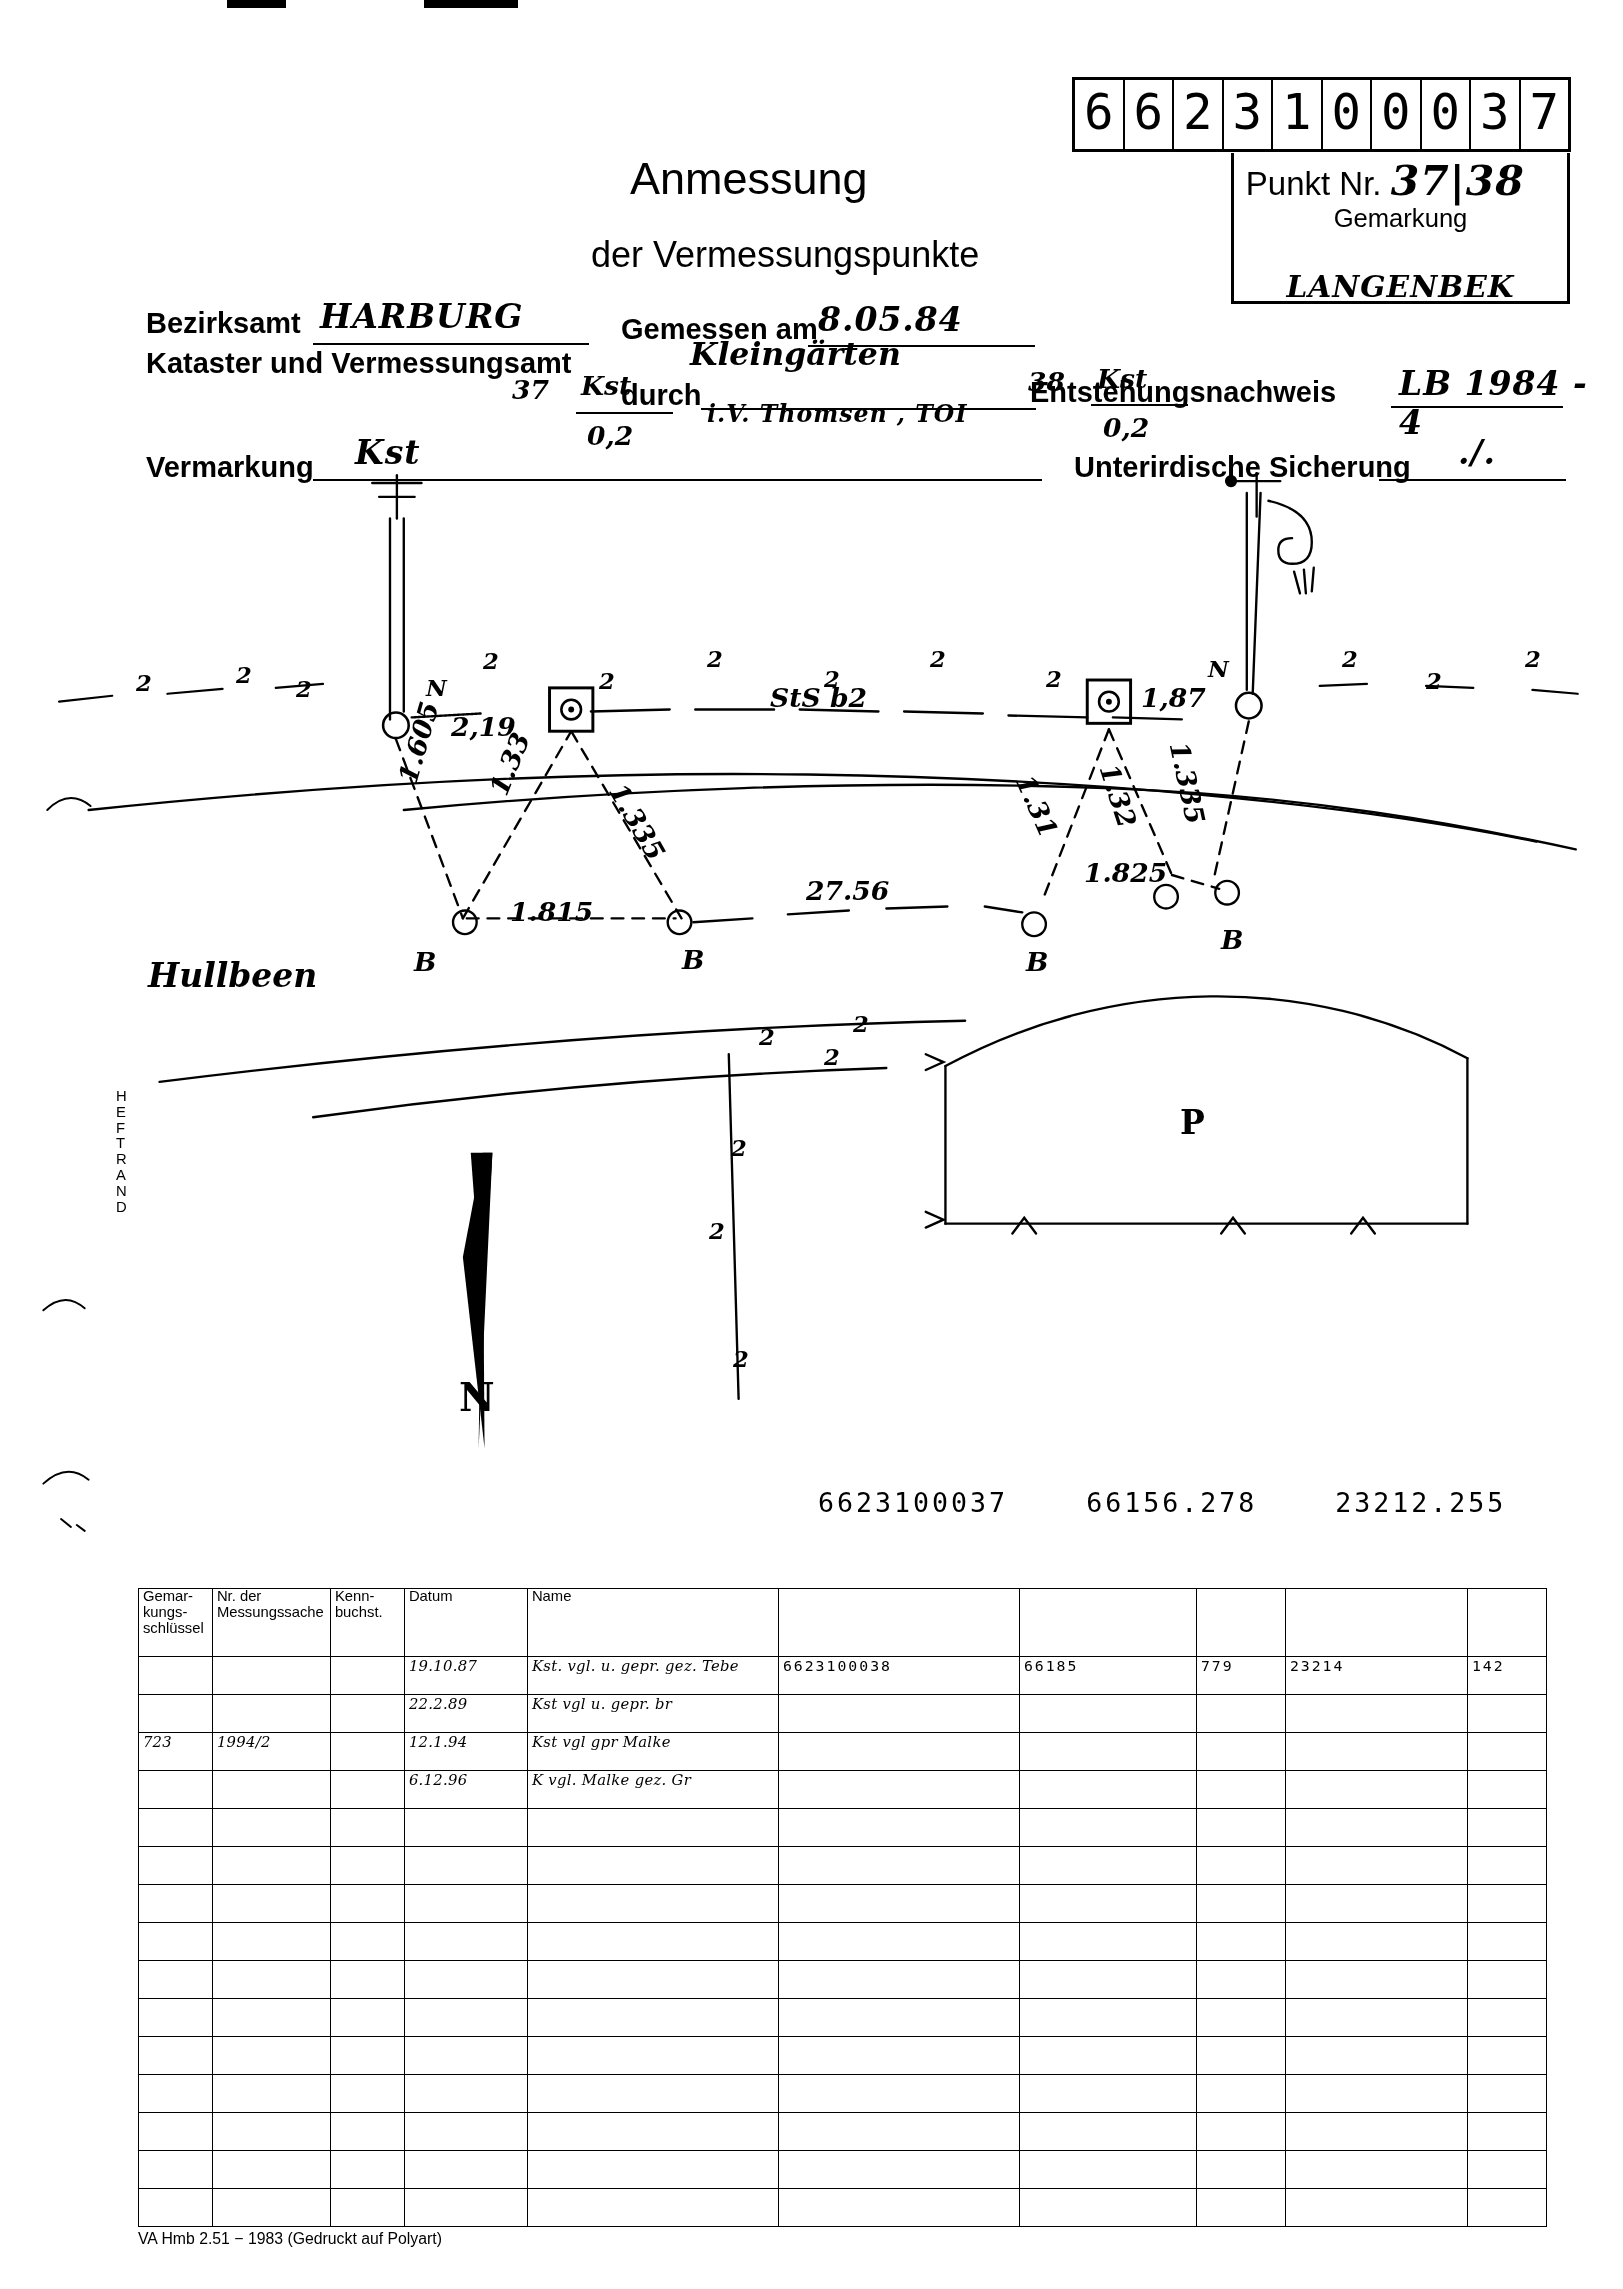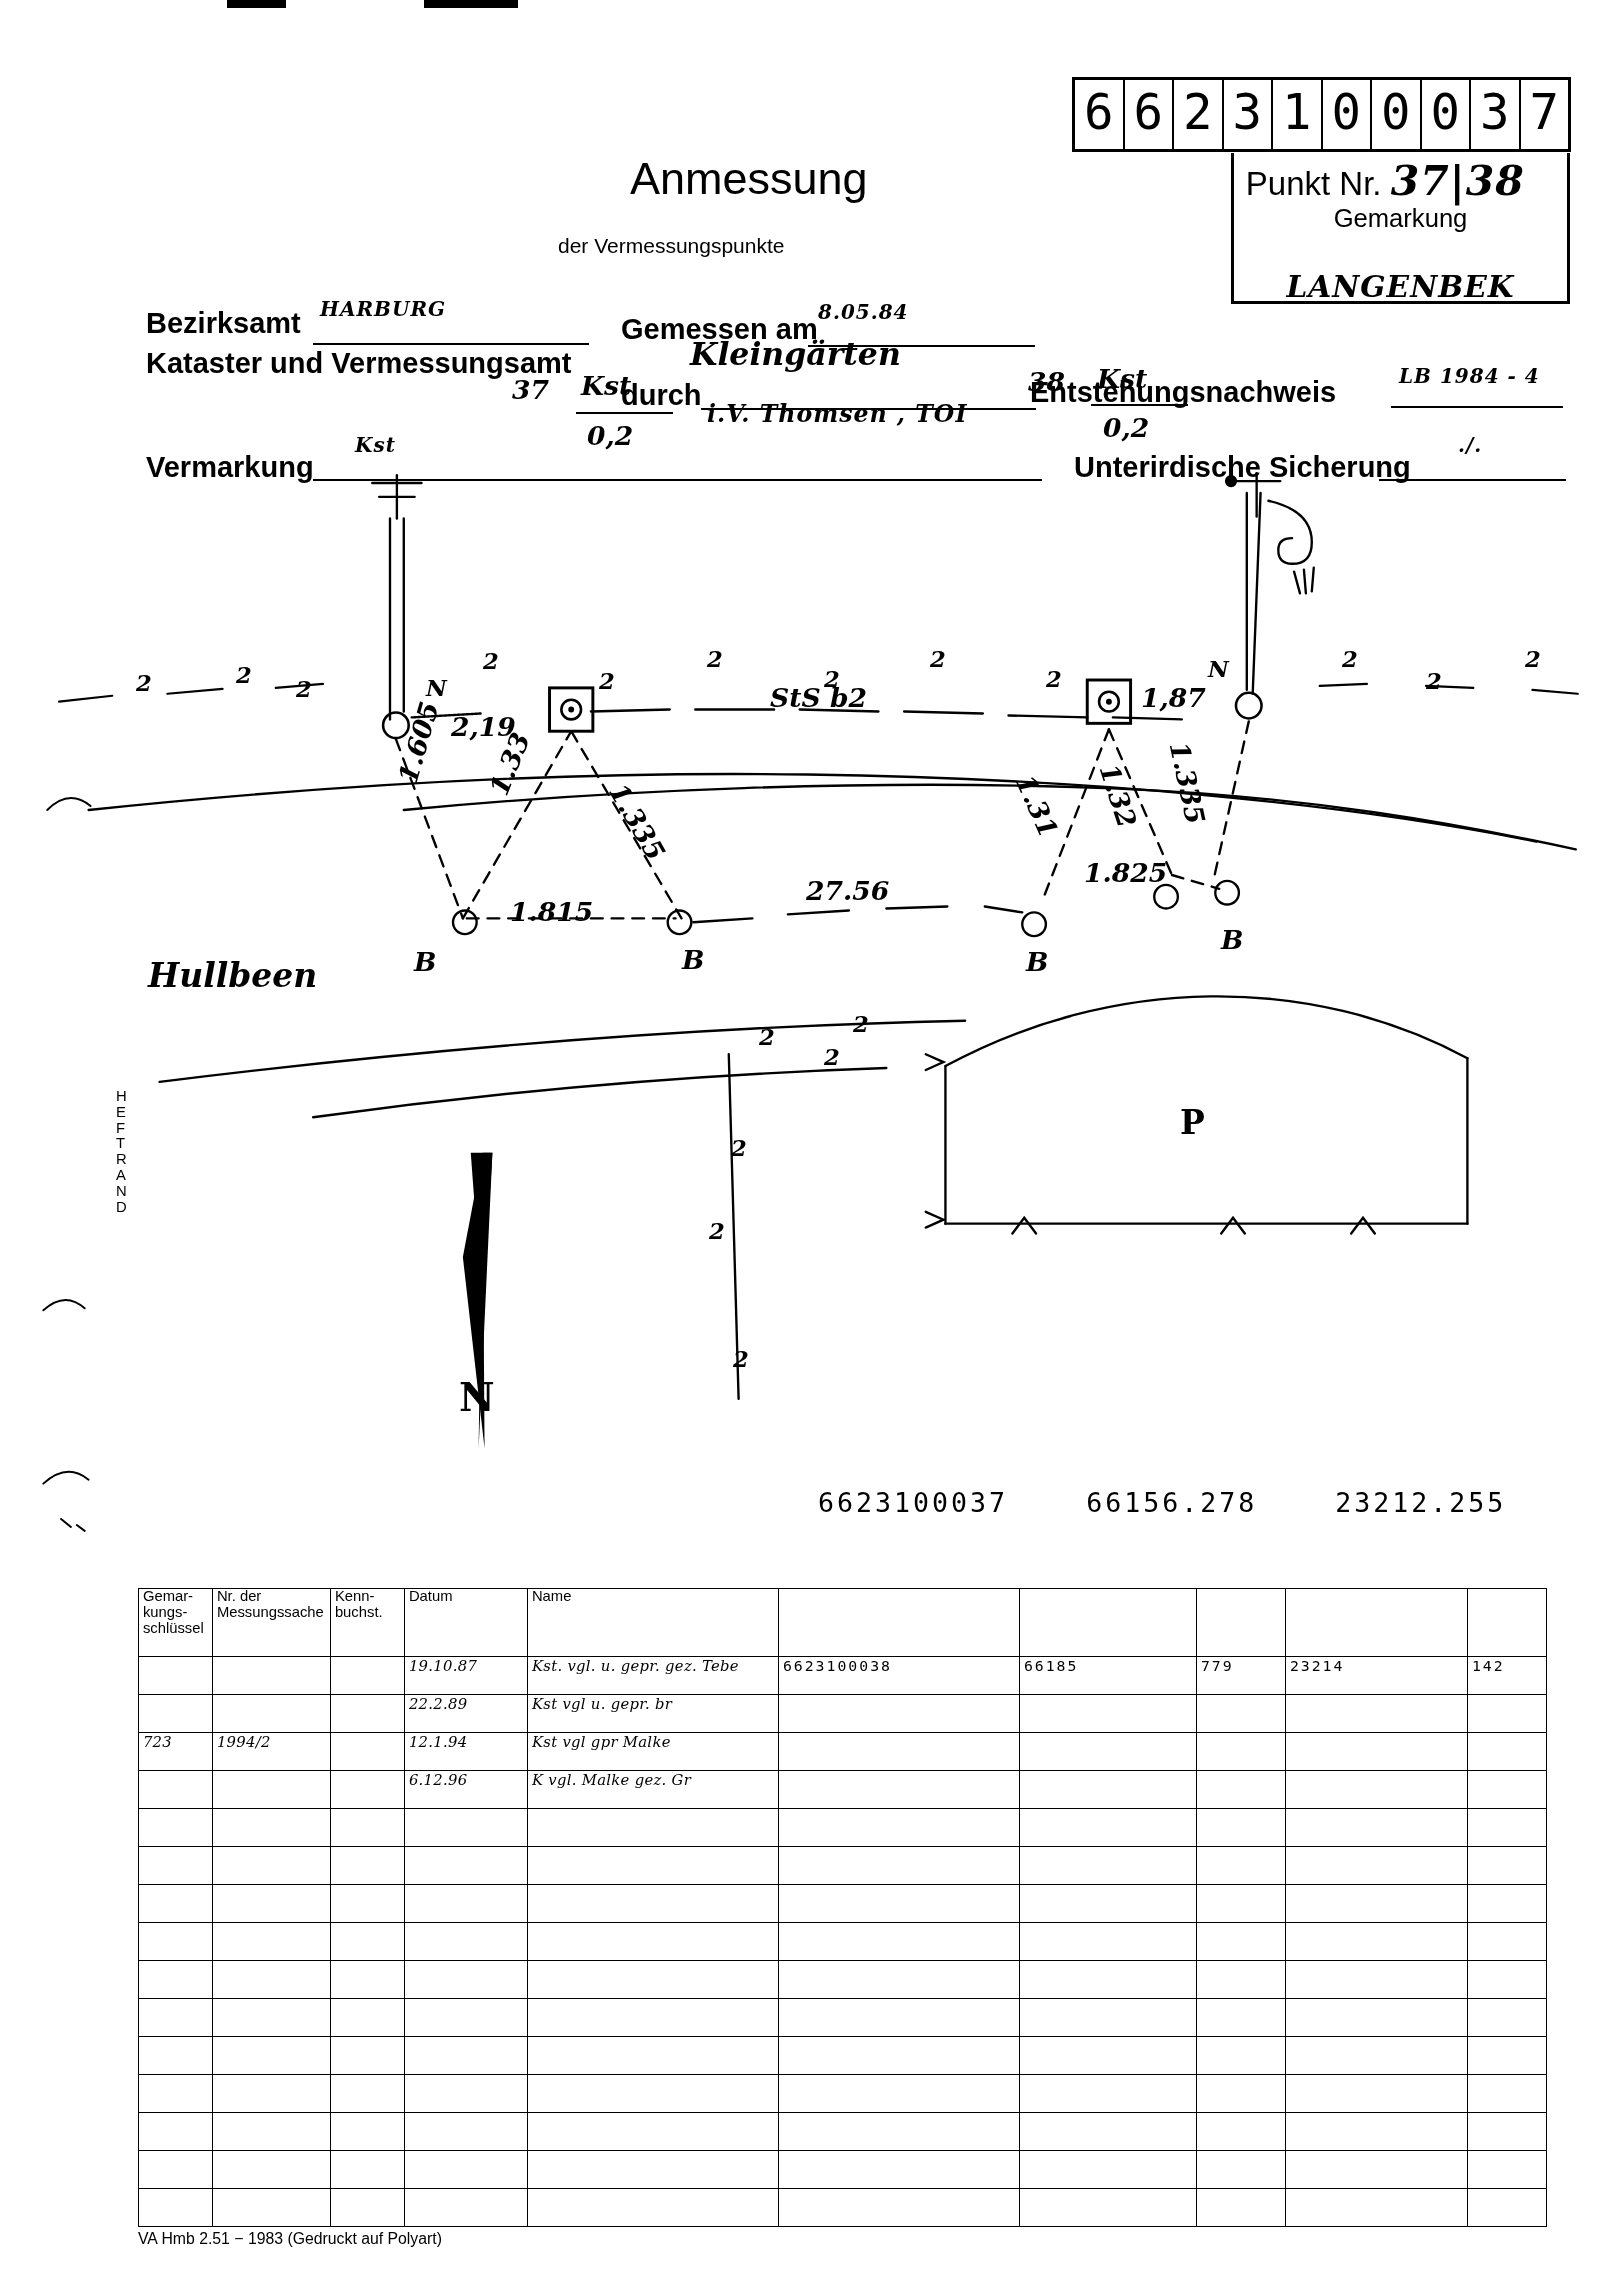--- a/index.html
+++ b/index.html
@@ -70,30 +70,30 @@
     letter-spacing: 1px;
     margin-top: 25px;
   }
 
   
   #title-main {
     left: 630px; top: 153px;
     font-size: 45px; font-weight: normal;
   }
   #title-sub {
-    left: 558px; top: 234px;
-    font-size: 21px;
+    left: 591px; top: 234px;
+    font-size: 36px;
   }
 
   
   .lbl { font-size: 29px; font-weight: bold; }
   .val {
     font-family: "DejaVu Serif", serif;
     font-style: italic; font-weight: bold;
-    font-size: 20px;
+    font-size: 33px;
     letter-spacing: 1px;
   }
   #f-bezirksamt-lbl { left: 146px; top: 307px; }
   #f-bezirksamt-val { left: 320px; top: 297px; }
   #f-bezirksamt-line { left: 313px; top: 343px; width: 276px; border-bottom: 2px solid #000; }
 
   #f-kataster-lbl { left: 146px; top: 347px; }
 
   #f-gemessen-lbl { left: 621px; top: 313px; }
   #f-gemessen-val { left: 818px; top: 300px; }

